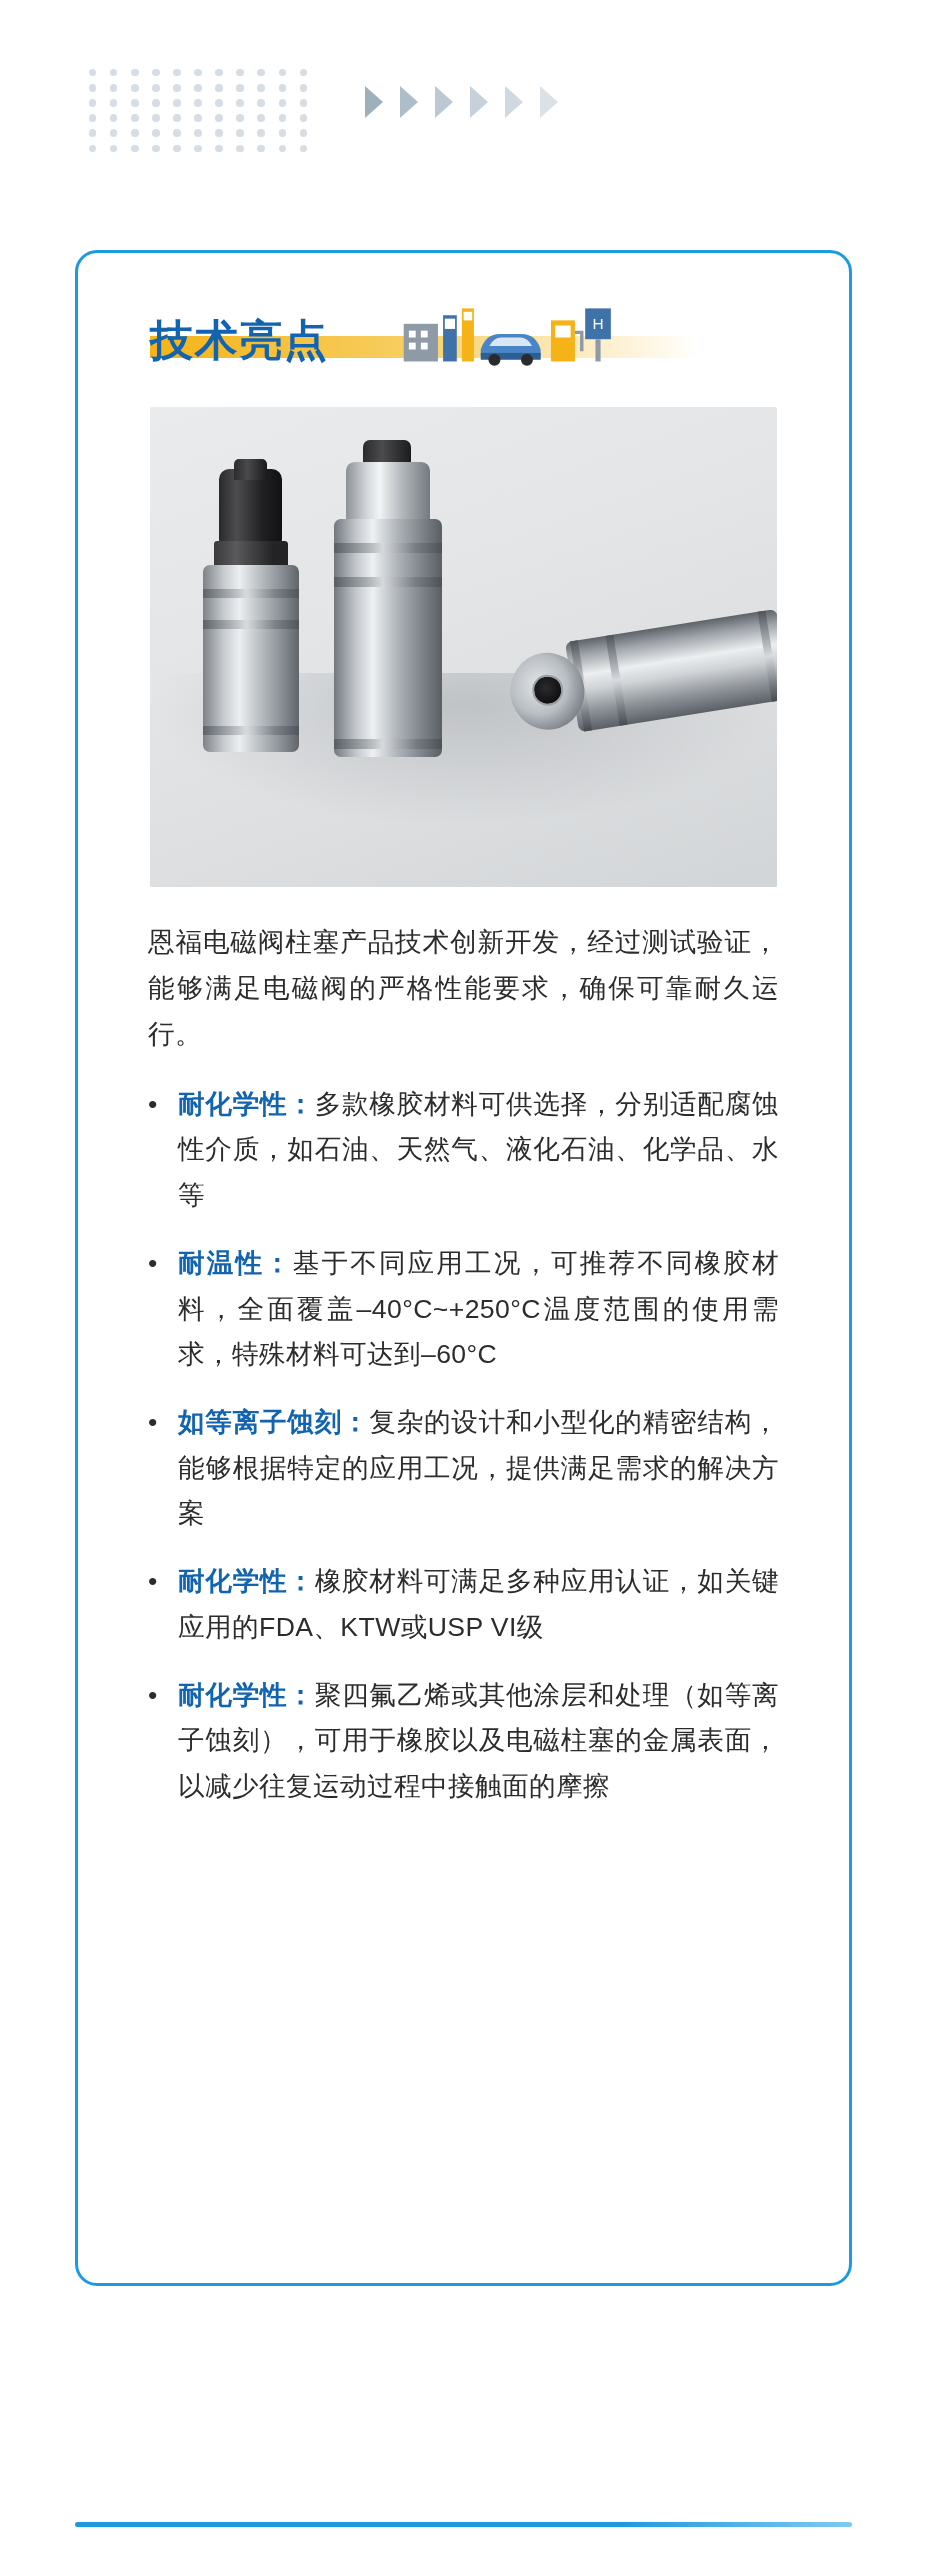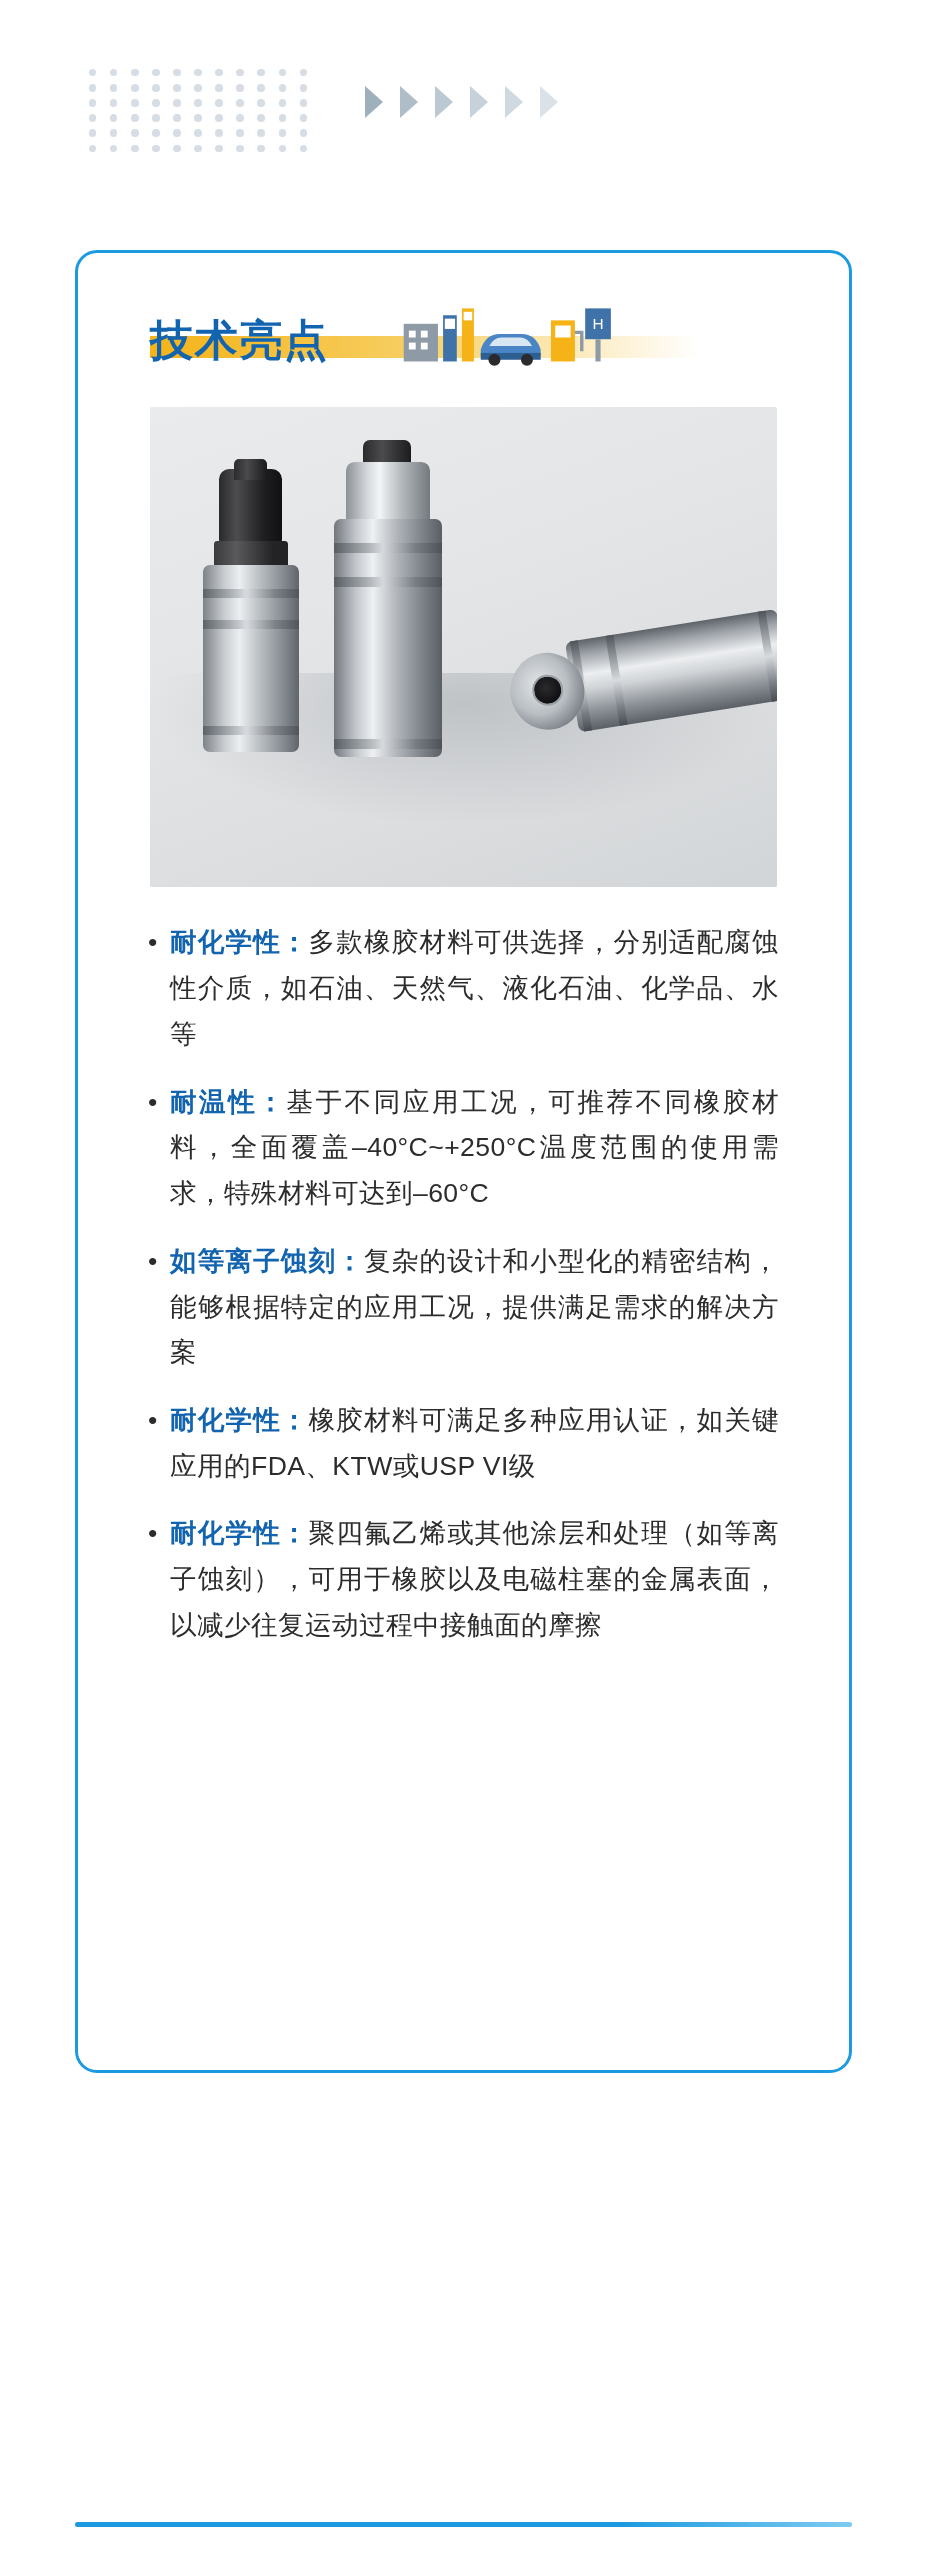--- a/index.html
+++ b/index.html
@@ -65,21 +65,21 @@
   .arrows i.a4 { border-left-color: #c6d1d9; }
   .arrows i.a5 { border-left-color: #d0d9e0; }
   .arrows i.a6 { border-left-color: #dae1e7; }
 
   
   .card {
     position: absolute;
     left: 75px;
     top: 250px;
     width: 777px;
-    height: 1823px;
+    height: 2036px;
     border: 3.4px solid #1b9ae0;
     border-radius: 22px;
     background: #ffffff;
   }
   .card-inner {
     padding: 45px 41px 0 41px;
   }
 
   
   .title-row {
@@ -227,20 +227,21 @@
     line-height: 1.72;
     color: #2c2c2c;
   }
   .bullet .btext {
     flex: 1 1 auto;
     font-size: 26.6px;
     line-height: 1.72;
     color: #2c2c2c;
     text-align: justify;
     letter-spacing: 0.4px;
+    margin-left: 8px;
   }
   .bullet .btext .lead {
     color: #1264b0;
     font-weight: bold;
   }
 
   
   .bottom-rule {
     position: absolute;
     left: 75px;
@@ -397,20 +398,21 @@
         <div class="body"></div>
         <div class="ring" style="left:67px"></div>
         <div class="ring" style="left:103px"></div>
         <div class="ring" style="left:257px"></div>
         <div class="face"></div>
         <div class="bore"></div>
       </div>
     </div>
 
     <div class="content">
+      <p class="intro">恩福电磁阀柱塞产品技术创新开发，经过测试验证，能够满足电磁阀的严格性能要求，确保可靠耐久运行。</p>
 
       <div class="bullet">
         <span class="dot">•</span>
         <span class="btext"><span class="lead">耐化学性：</span><span>多款橡胶材料可供选择，分别适配腐蚀性介质，如石油、天然气、液化石油、化学品、水等</span></span>
       </div>
 
       <div class="bullet">
         <span class="dot">•</span>
         <span class="btext"><span class="lead">耐温性：</span><span>基于不同应用工况，可推荐不同橡胶材料，全面覆盖–40°C~+250°C温度范围的使用需求，特殊材料可达到–60°C</span></span>
       </div>

